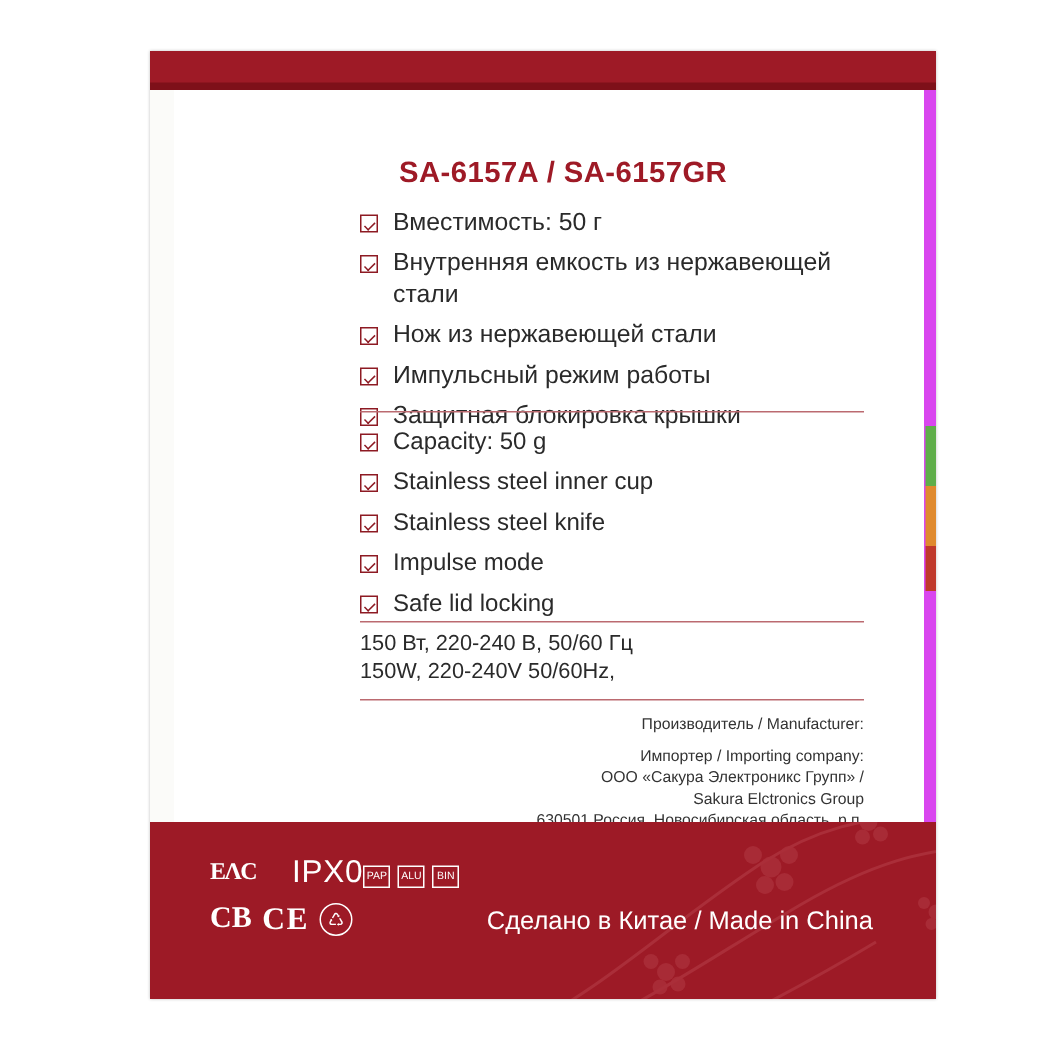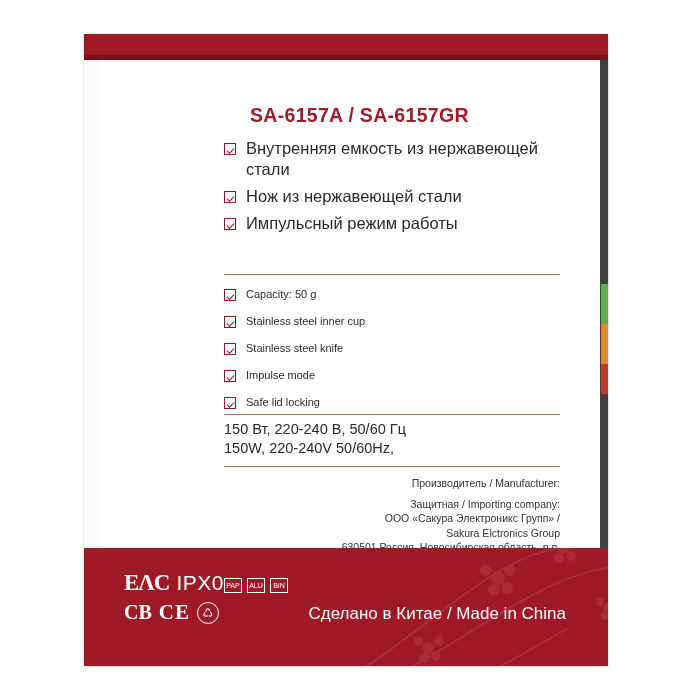--- a/index.html
+++ b/index.html
@@ -15,25 +15,25 @@
     position: relative;
     width: 700px;
     height: 700px;
     background: #ffffff;
     overflow: hidden;
   }
 
   
   .box {
     position: absolute;
-    left: 84px;
+    left: 100px;
     top: 34px;
     width: 524px;
     height: 632px;
-    background: #404040;
+    background: #d946ef;
     box-shadow: 0 0 2px rgba(0,0,0,0.25);
     overflow: hidden;
   }
 
   
   .top-band {
     position: absolute;
     left: 0;
     top: 0;
     width: 100%;
@@ -119,21 +119,21 @@
   ul.feat.ru { top: 78px; }
   ul.feat.en { top: 224px; }
 
   ul.feat li {
     display: flex;
     align-items: flex-start;
     margin-bottom: 6px;
     color: #2a2a2a;
   }
   ul.feat.ru li { font-size: 16.5px; line-height: 21px; }
-  ul.feat.en li { font-size: 11px; line-height: 21px; }
+  ul.feat.en li { font-size: 16px; line-height: 21px; }
 
   .chk {
     flex: 0 0 auto;
     width: 12px;
     height: 12px;
     margin-top: 5px;
     margin-right: 10px;
     border: 1px solid #8d1a23;
     position: relative;
     box-sizing: border-box;
@@ -187,25 +187,25 @@
   
   .certs {
     position: absolute;
     left: 40px;
     top: 22px;
     display: flex;
     align-items: center;
     color: #ffffff;
   }
   .eac {
-    font-size: 23px;
+    font-size: 16px;
     font-weight: bold;
     letter-spacing: -1px;
     font-family: "Liberation Serif", serif;
-    margin-right: 7px;
+    margin-right: 24px;
   }
   .ipx {
     font-size: 21px;
     letter-spacing: 0.5px;
     margin-right: 0;
     font-family: "Liberation Sans", sans-serif;
   }
   .small-marks {
     display: flex;
     align-items: center;
@@ -269,29 +269,37 @@
       <div style="height:30px;background:#c0392b"></div>
     </div>
 
     <div class="content">
 
       <div class="model">SA-6157A / SA-6157GR</div>
 
       <ul class="feat ru">
         <li>
           <span class="chk"></span>
+          <span>Вместимость: 50 г</span>
+        </li>
+        <li>
+          <span class="chk"></span>
           <span>Внутренняя емкость из нержавеющей стали</span>
         </li>
         <li>
           <span class="chk"></span>
           <span>Нож из нержавеющей стали</span>
         </li>
         <li>
           <span class="chk"></span>
           <span>Импульсный режим работы</span>
+        </li>
+        <li>
+          <span class="chk"></span>
+          <span>Защитная блокировка крышки</span>
         </li>
       </ul>
 
       <div class="divider d1"></div>
 
       <ul class="feat en">
         <li>
           <span class="chk"></span>
           <span>Capacity: 50 g</span>
         </li>
@@ -317,21 +325,21 @@
 
       <div class="power">
         <div>150 Вт, 220-240 В, 50/60 Гц</div>
         <div>150W, 220-240V 50/60Hz,</div>
       </div>
 
       <div class="divider d3"></div>
 
       <div class="maker">
         <div class="ln">Производитель / Manufacturer:</div>
-        <div class="ln" style="margin-top:6px">Защитная / Importing company:</div>
+        <div class="ln" style="margin-top:6px">Импортер / Importing company:</div>
         <div class="ln">ООО «Сакура Электроникс Групп» /</div>
         <div class="ln">Sakura Elctronics Group</div>
         <div class="ln">630501 Россия, Новосибирская область, р.п.</div>
         <div class="ln">Краснообск, 221</div>
         <div class="ln">221, Krasnoobsk, Novosibirskaya oblast, Russia 630501</div>
         <div class="ln">http://www.sakura-dt.com</div>
       </div>
 
     </div>
 

